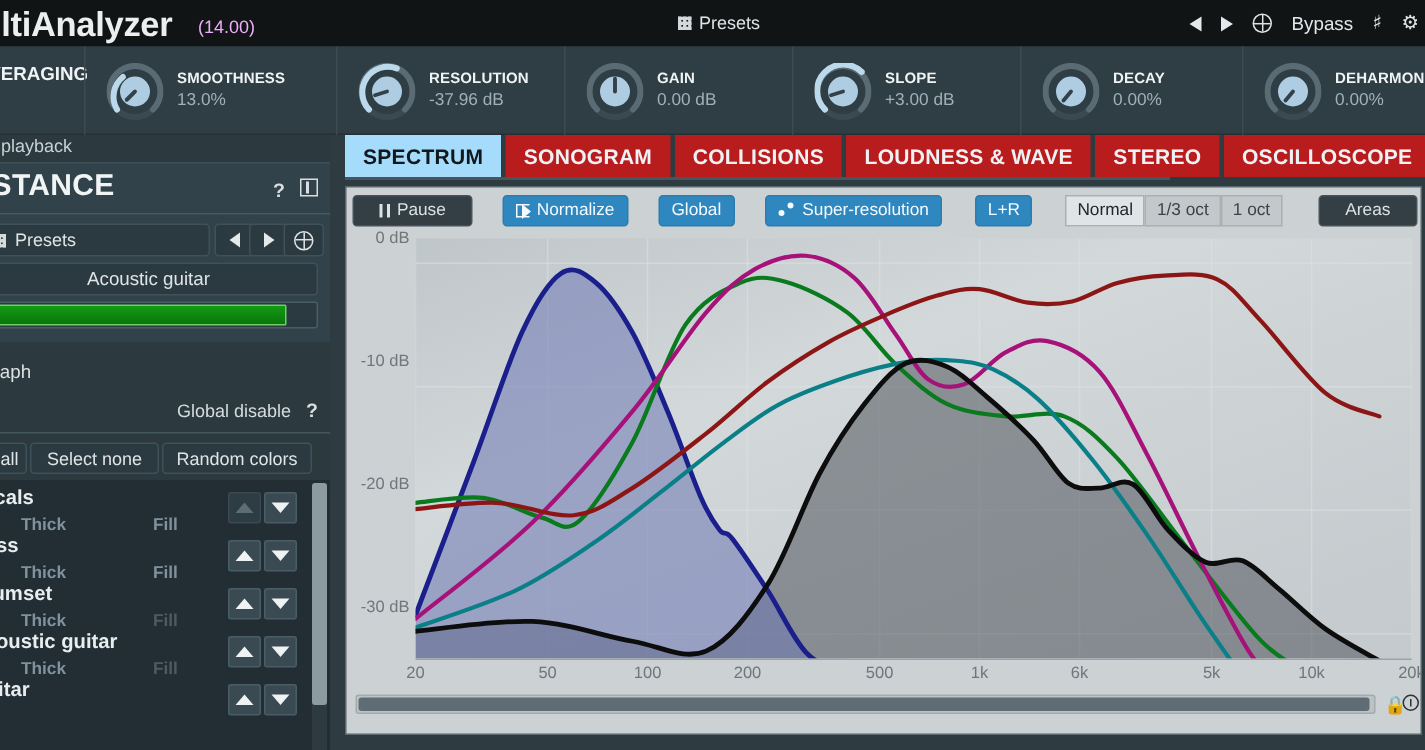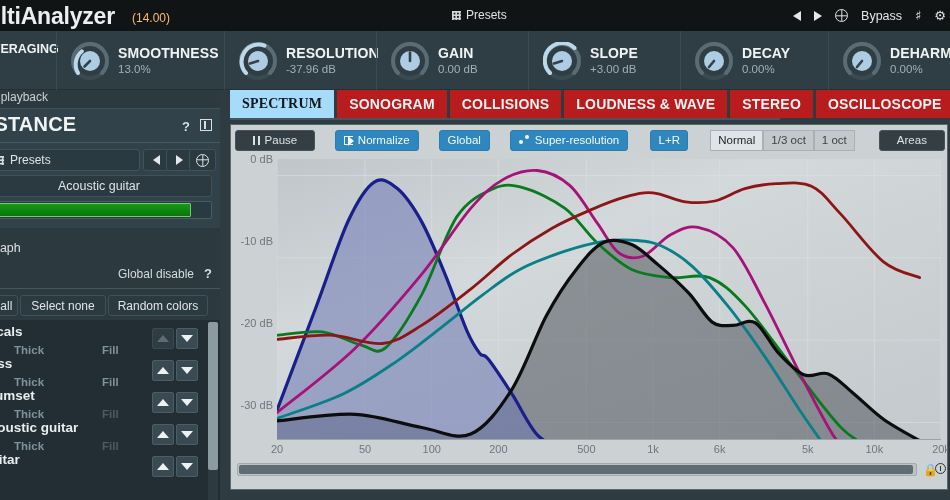--- a/index.html
+++ b/index.html
@@ -18,21 +18,21 @@
     background: #111415;
     display: flex; align-items: center;
   }
   .app-title {
     position: absolute; left: -32px; top: 3px;
     font-size: 23px; font-weight: bold; color: #eceff0;
     letter-spacing: -0.2px; white-space: nowrap;
   }
   .app-version {
     position: absolute; left: 132px; top: 11px;
-    font-size: 12px; color: #fdba74; white-space: nowrap;
+    font-size: 12px; color: #f0abfc; white-space: nowrap;
   }
   .hdr-presets {
     position: absolute; left: 452px; top: 8px;
     display: flex; align-items: center; gap: 5px;
     font-size: 12px; color: #dfe3e5; cursor: pointer;
   }
   .grid-icon {
     display: inline-block; width: 9px; height: 9px;
     background-image:
       linear-gradient(to right, #dfe3e5 2px, transparent 2px),
@@ -76,21 +76,21 @@
     display: flex; align-items: center; gap: 9px;
     border-left: 1px solid #3a4a50;
     padding-left: 14px;
   }
   .knob {
     width: 38px; height: 38px; flex: 0 0 38px; position: relative; cursor: pointer;
   }
   .knob svg { display: block; }
   .knob-txt { display: flex; flex-direction: column; justify-content: center; gap: 2px; }
   .knob-name {
-    font-size: 14px; font-weight: bold; color: #f0f3f4;
+    font-size: 10px; font-weight: bold; color: #f0f3f4;
     letter-spacing: .1px; white-space: nowrap; line-height: 1.05;
   }
   .knob-val { font-size: 11.5px; color: #9fb0b8; white-space: nowrap; line-height: 1.05; }
   .lbl-partial-name {
     position: absolute; left: -16px; top: 11px;
     font-size: 12.5px; font-weight: bold; color: #f0f3f4; white-space: nowrap;
   }
 
   
   .leftpanel {
@@ -216,21 +216,21 @@
     position: absolute; left: 0; top: 0; width: 730px; height: 28px;
     display: flex; gap: 3px; padding-left: 10px;
   }
   .tab {
     height: 28px; padding: 0 12px;
     background: #b91c1c; color: #eef2f4;
     font-size: 14px; font-weight: bold; letter-spacing: .2px;
     display: flex; align-items: center; justify-content: center;
     cursor: pointer; white-space: nowrap;
   }
-  .tab.active { background: #a5dcfb; color: #10181c; font-family: Liberation Serif, serif; }
+  .tab.active { background: #a5dcfb; color: #10181c; }
   .tabs-underline {
     position: absolute; left: 10px; top: 28px; width: 550px; height: 2px; background: #47555c;
   }
 
   .graphbox {
     position: absolute; left: 10px; top: 34px; width: 718px; height: 366px;
     background: #ccd1d3;
     border: 1px solid #5a676d;
     overflow: hidden;
   }

